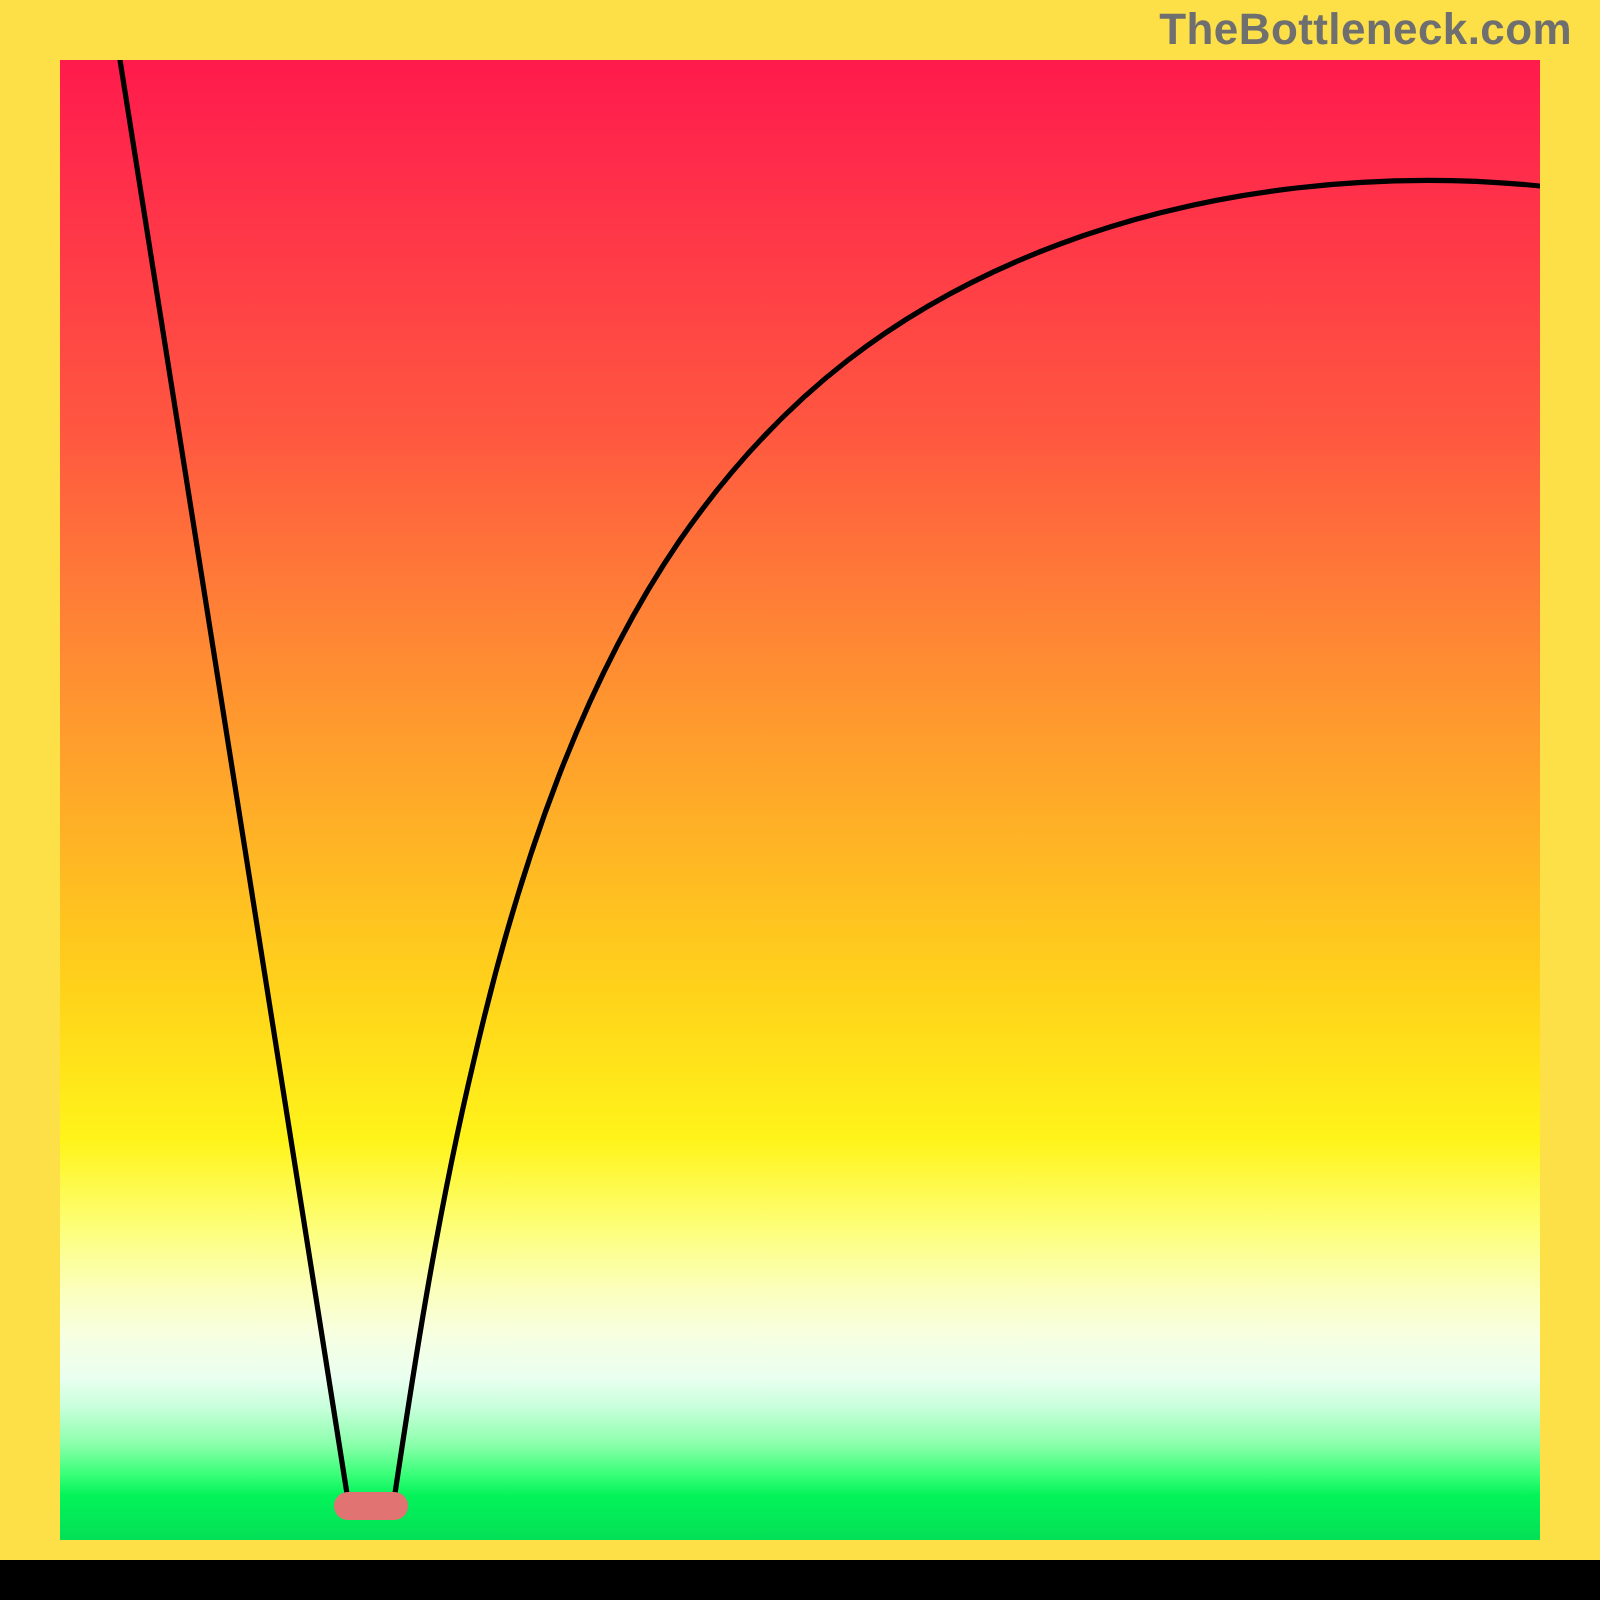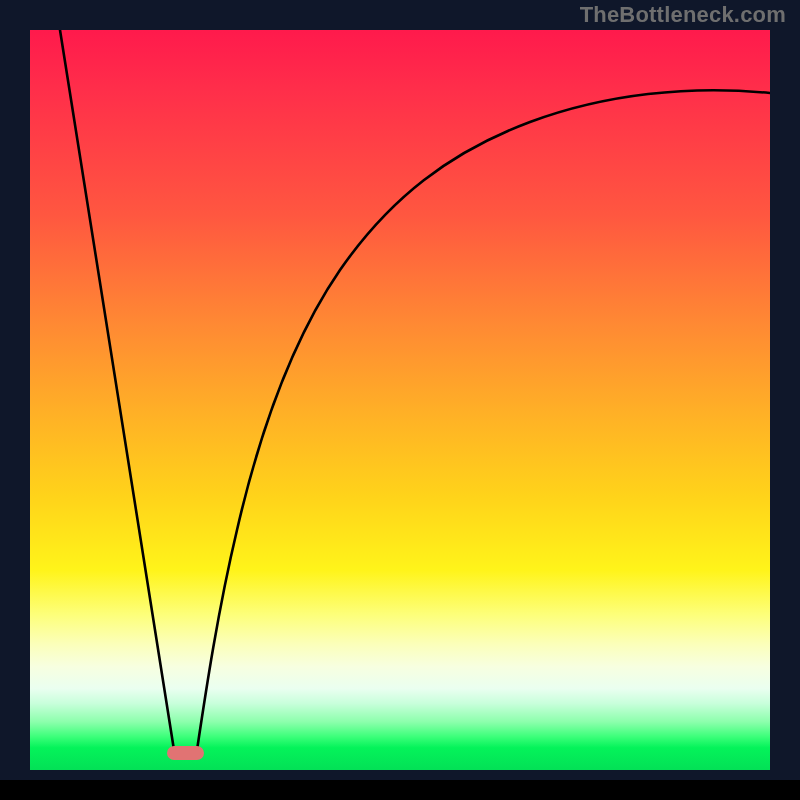--- a/index.html
+++ b/index.html
@@ -8,21 +8,21 @@
     width: 800px;
     height: 800px;
     background: #000;
     overflow: hidden;
     font-family: Arial, Helvetica, sans-serif;
   }
   .frame {
     position: relative;
     width: 800px;
     height: 780px;
-    background: #0f172a;
+    background: #fde047;
   }
   .watermark {
     position: absolute;
     top: 2px;
     right: 14px;
     color: #6f6f6f;
     font-size: 22px;
     font-weight: 600;
     letter-spacing: 0.2px;
     z-index: 10;

